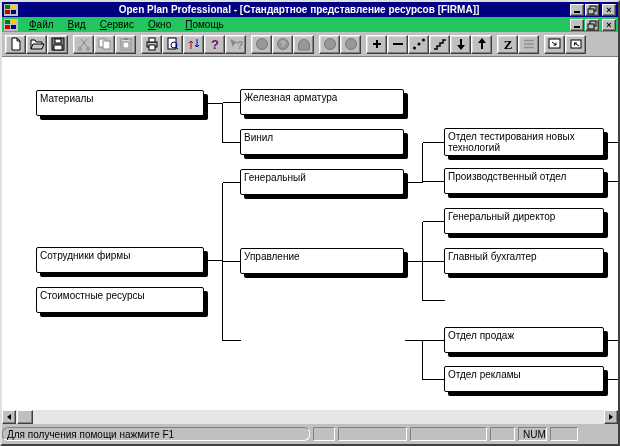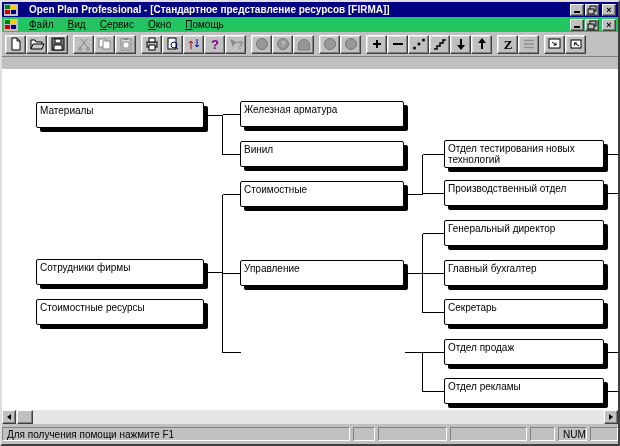--- a/index.html
+++ b/index.html
@@ -5,21 +5,21 @@
   html,body{margin:0;padding:0;background:#888;}
   *{box-sizing:border-box;}
   .win{
     position:relative;width:620px;height:446px;background:#c0c0c0;
     border:2px solid;border-color:#dfdfdf #404040 #404040 #dfdfdf;
     font-family:"Liberation Sans",sans-serif;overflow:hidden;
   }
   
   .titlebar{position:absolute;left:0;top:0;width:616px;height:15px;background:#000080;
     display:flex;align-items:center;color:#fff;font-size:10px;font-weight:bold;padding:0 2px;}
-  .titlebar .title{flex:1;white-space:nowrap;overflow:hidden;margin-left:11px;}
+  .titlebar .title{flex:1;white-space:nowrap;overflow:hidden;margin-left:11px;text-align:center;}
   .winbtn{width:14px;height:12px;background:#c0c0c0;border:1px solid;
     border-color:#fff #404040 #404040 #fff;box-shadow:inset -1px -1px 0 #808080;
     display:flex;align-items:center;justify-content:center;font-size:9px;font-weight:bold;color:#000;
     margin-left:1px;position:relative;flex:0 0 auto;}
   .winbtn.close{margin-left:3px;}
   .minbar{position:absolute;left:3px;bottom:2px;width:6px;height:2px;background:#000;}
   
   .menubar{position:absolute;left:0;top:15px;width:616px;height:15px;background:#22c55e;
     display:flex;align-items:center;font-size:10px;color:#000;padding:0 2px;}
   .menu-items{display:flex;flex:1;height:100%;align-items:center;}
@@ -27,39 +27,39 @@
   .menu-item .u{text-decoration:underline;}
   
   .toolbar{position:absolute;left:0;top:30px;width:616px;height:25px;background:#c0c0c0;
     border-bottom:1px solid #808080;display:flex;align-items:center;padding-left:3px;}
   .tb-group{display:flex;margin-right:5px;}
   .tb-btn{width:21px;height:19px;background:#c0c0c0;border:1px solid;
     border-color:#fff #404040 #404040 #fff;box-shadow:inset -1px -1px 0 #808080,inset 1px 1px 0 #dfdfdf;
     display:flex;align-items:center;justify-content:center;padding:0;}
   .tb-btn svg{width:16px;height:14px;display:block;}
   
-  .canvas{position:absolute;left:0;top:55px;width:616px;height:353px;background:#fff;overflow:hidden;margin-top:12px;}
+  .canvas{position:absolute;left:0;top:55px;width:616px;height:353px;background:#fff;overflow:hidden;}
   .canvas svg.connectors{position:absolute;left:0;top:0;}
   .node{position:absolute;background:#fff;border:1px solid #000;border-radius:2px;
     box-shadow:4px 4px 0 #000;font-size:10px;line-height:11px;padding:2px 2px 0 3px;
     color:#000;overflow:hidden;}
   
   .hscroll{position:absolute;left:0;top:408px;width:616px;height:14px;background:#e6e6e6;}
   .sb-btn{position:absolute;top:0;width:14px;height:14px;background:#c0c0c0;border:1px solid;
     border-color:#fff #404040 #404040 #fff;box-shadow:inset -1px -1px 0 #808080;
     display:flex;align-items:center;justify-content:center;}
   .sb-btn svg{width:8px;height:8px;}
   .sb-thumb{position:absolute;left:15px;top:0;width:16px;height:14px;background:#c0c0c0;
     border:1px solid;border-color:#fff #404040 #404040 #fff;box-shadow:inset -1px -1px 0 #808080;}
   
   .statusbar{position:absolute;left:0;top:422px;width:616px;height:20px;background:#c0c0c0;
     display:flex;align-items:flex-start;padding-top:3px;font-size:10px;color:#000;}
   .panel{height:14px;border:1px solid;border-color:#808080 #fff #fff #808080;
     padding:1px 4px;margin-right:3px;white-space:nowrap;overflow:hidden;}
-  .panel.main{width:348px;}
+  .panel.main{width:308px;border-radius:6px;}
   .p22{width:22px;} .p69{width:69px;} .p77{width:77px;} .p25{width:25px;}
   .p29{width:29px;text-align:center;} .p28{width:28px;margin-right:0;}
 </style>
 </head>
 <body>
 
 <div class="win">
 
   <div class="titlebar">
     <span style="display:flex;">
@@ -365,27 +365,26 @@
         <path d="M602.5 85.5L616.5 85.5" stroke="#000" stroke-width="1" fill="none" shape-rendering="crispEdges"></path>
         <path d="M602.5 124.5L616.5 124.5" stroke="#000" stroke-width="1" fill="none" shape-rendering="crispEdges"></path>
         <path d="M602.5 283.5L616.5 283.5" stroke="#000" stroke-width="1" fill="none" shape-rendering="crispEdges"></path>
         <path d="M602.5 322.5L616.5 322.5" stroke="#000" stroke-width="1" fill="none" shape-rendering="crispEdges"></path>
       </svg>
   <div class="node" style="left: 34px; top: 33px; width: 168px; height: 26px;">Материалы</div>
       <div class="node" style="left: 34px; top: 190px; width: 168px; height: 26px;">Сотрудники фирмы</div>
       <div class="node" style="left: 34px; top: 230px; width: 168px; height: 26px;">Стоимостные ресурсы</div>
       <div class="node" style="left: 238px; top: 72px; width: 164px; height: 26px;">Винил</div>
       <div class="node" style="left: 238px; top: 32px; width: 164px; height: 26px;">Железная арматура</div>
-      <div class="node" style="left: 238px; top: 112px; width: 164px; height: 26px;">Стоимостные</div>
+      <div class="node" style="left: 238px; top: 112px; width: 164px; height: 26px;">Генеральный</div>
       <div class="node" style="left: 238px; top: 191px; width: 164px; height: 26px;">Управление</div>
       <div class="node" style="left: 442px; top: 71px; width: 160px; height: 28px;">Отдел тестирования новых технологий</div>
       <div class="node" style="left: 442px; top: 111px; width: 160px; height: 26px;">Производственный отдел</div>
       <div class="node" style="left: 442px; top: 151px; width: 160px; height: 26px;">Генеральный директор</div>
       <div class="node" style="left: 442px; top: 191px; width: 160px; height: 26px;">Главный бухгалтер</div>
-      <div class="node" style="left: 442px; top: 230px; width: 160px; height: 26px;">Секретарь</div>
       <div class="node" style="left: 442px; top: 270px; width: 160px; height: 26px;">Отдел продаж</div>
       <div class="node" style="left: 442px; top: 309px; width: 160px; height: 26px;">Отдел рекламы</div>
     </div>
 
   <div class="hscroll">
     <span class="sb-btn" style="left:0;">
         <svg viewBox="0 0 8 8">
           <path d="M6 1L2 4l4 3z" fill="#000"></path>
         </svg>
       </span>

